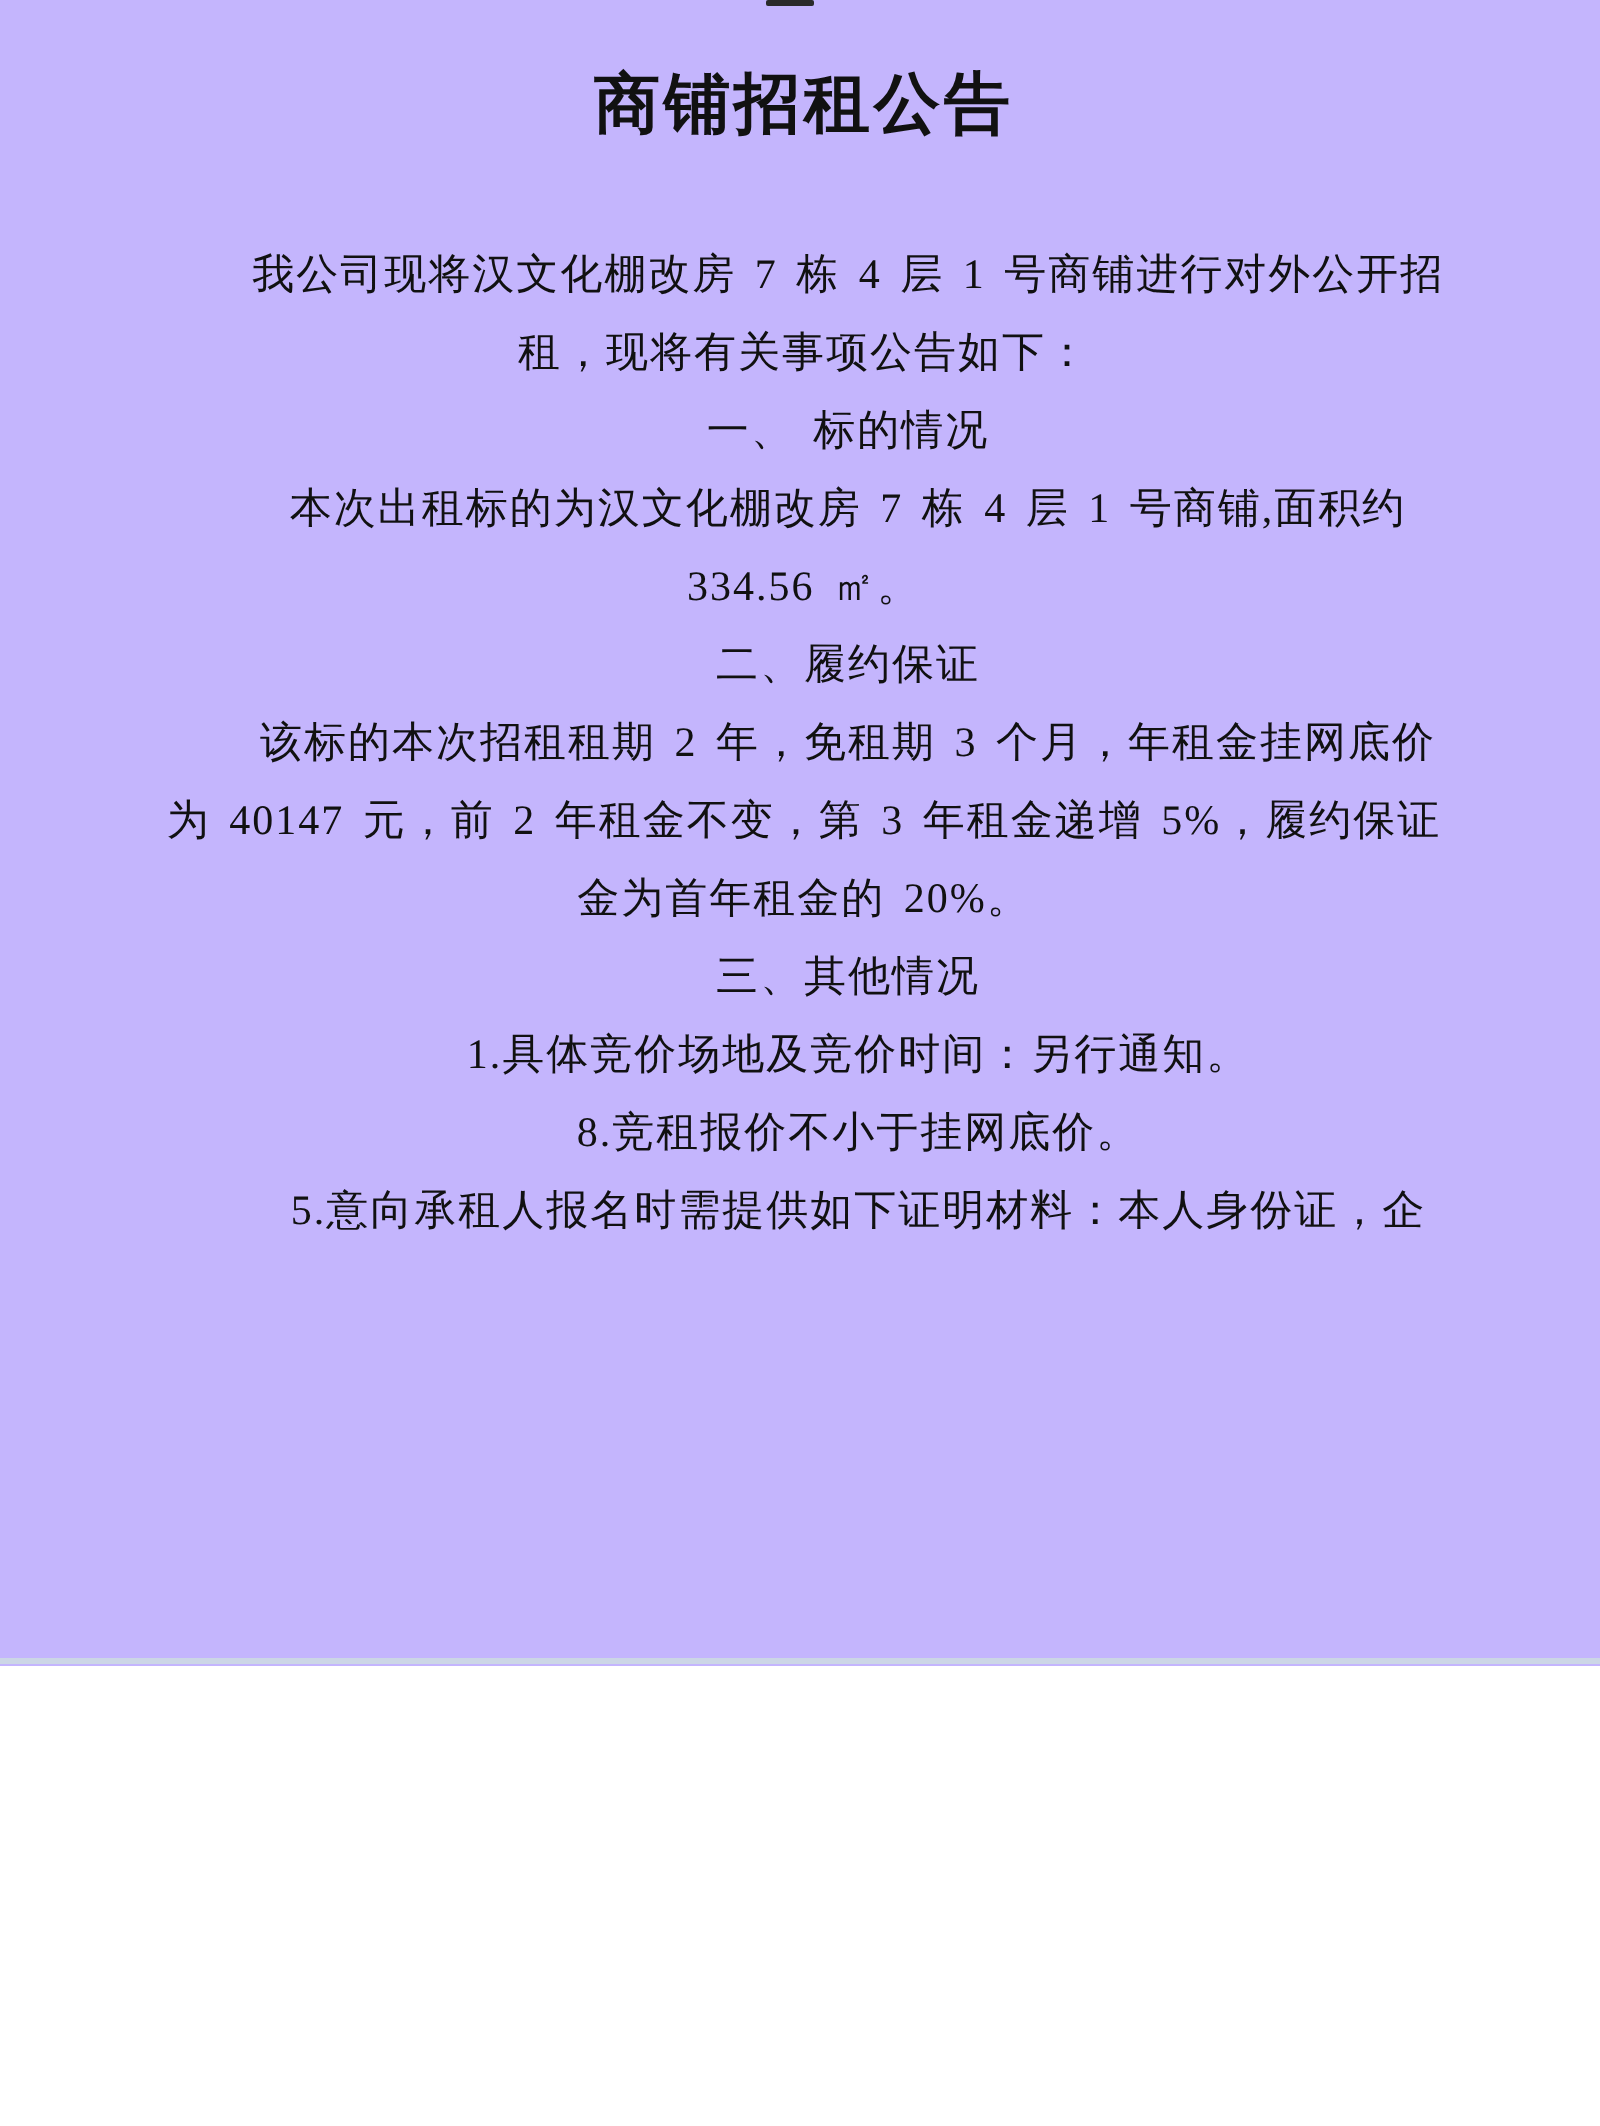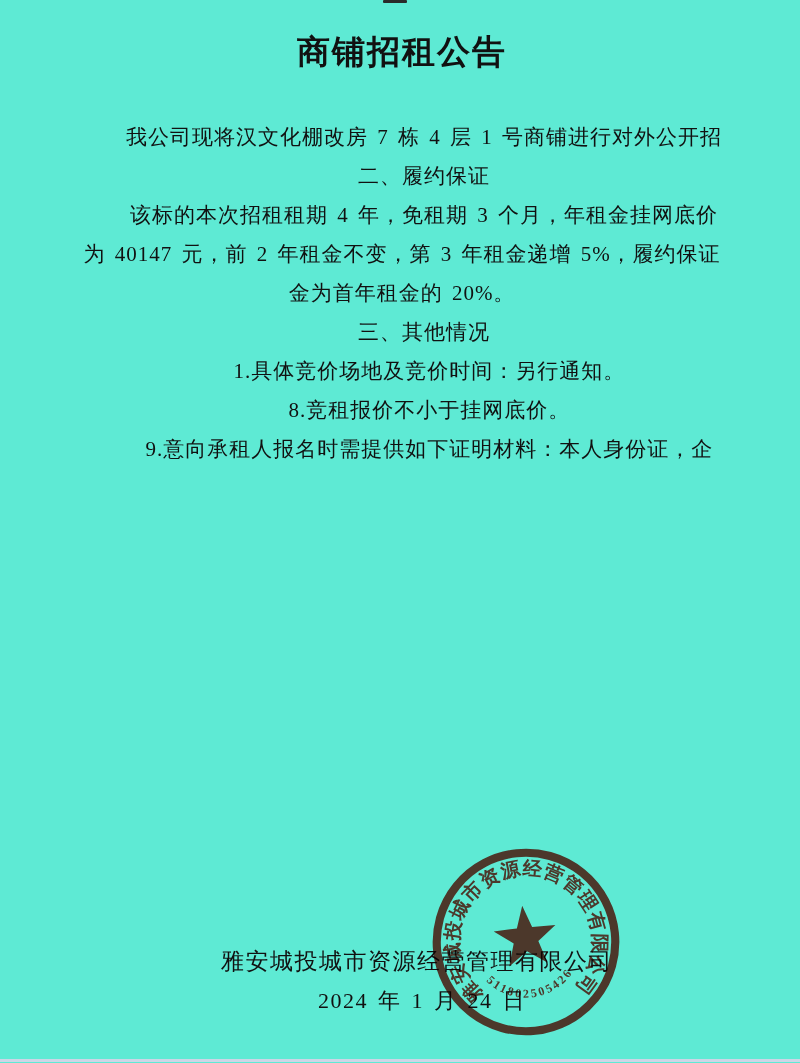--- a/index.html
+++ b/index.html
@@ -1,20 +1,20 @@
 <!DOCTYPE html>
 <html><head>
 <meta charset="utf-8">
 <style>
   html, body { margin: 0; padding: 0; }
   .page {
     position: relative;
     width: 800px;
-    height: 1063px;
-    background: #5eead4;
+    height: 833px;
+    background: #c4b5fd;
     overflow: hidden;
     font-family: "Liberation Serif", "DejaVu Serif", serif;
     color: #111;
   }
   .scan-dash {
     position: absolute;
     left: 383px; top: 0; width: 24px; height: 3px;
     background: #2a2a2a;
     border-radius: 1px;
   }
@@ -82,34 +82,40 @@
 <body>
 
 <div class="page">
 
   <div class="scan-dash"></div>
 
   <div class="doc">
     <h1 class="doc-title">商铺招租公告</h1>
 
     <div class="line l-indent">我公司现将汉文化棚改房 7 栋 4 层 1 号商铺进行对外公开招</div>
+    <div class="line l-flush">租，现将有关事项公告如下：</div>
 
+    <div>
+      <div class="line l-indent">一、 标的情况</div>
+      <div class="line l-indent">本次出租标的为汉文化棚改房 7 栋 4 层 1 号商铺,面积约</div>
+      <div class="line l-flush">334.56 ㎡。</div>
+    </div>
 
     <div>
       <div class="line l-indent">二、履约保证</div>
-      <div class="line l-indent">该标的本次招租租期 4 年，免租期 3 个月，年租金挂网底价</div>
+      <div class="line l-indent">该标的本次招租租期 2 年，免租期 3 个月，年租金挂网底价</div>
       <div class="line l-flush">为 40147 元，前 2 年租金不变，第 3 年租金递增 5%，履约保证</div>
       <div class="line l-flush">金为首年租金的 20%。</div>
     </div>
 
     <div>
       <div class="line l-indent">三、其他情况</div>
       <div class="line l-item">1.具体竞价场地及竞价时间：另行通知。</div>
       <div class="line l-item">8.竞租报价不小于挂网底价。</div>
-      <div class="line l-item">9.意向承租人报名时需提供如下证明材料：本人身份证，企</div>
+      <div class="line l-item">5.意向承租人报名时需提供如下证明材料：本人身份证，企</div>
     </div>
 
   </div>
 
   <div class="sign-line signature">雅安城投城市资源经营管理有限公司</div>
   <div class="sign-line sign-date">2024 年 1 月 24 日</div>
 
   <svg class="seal" viewBox="0 0 200 200">
     <defs>
       <path id="sealArcTop" d="M 50.5,149.5 A 70,70 0 1 1 149.5,149.5" fill="none"></path>

